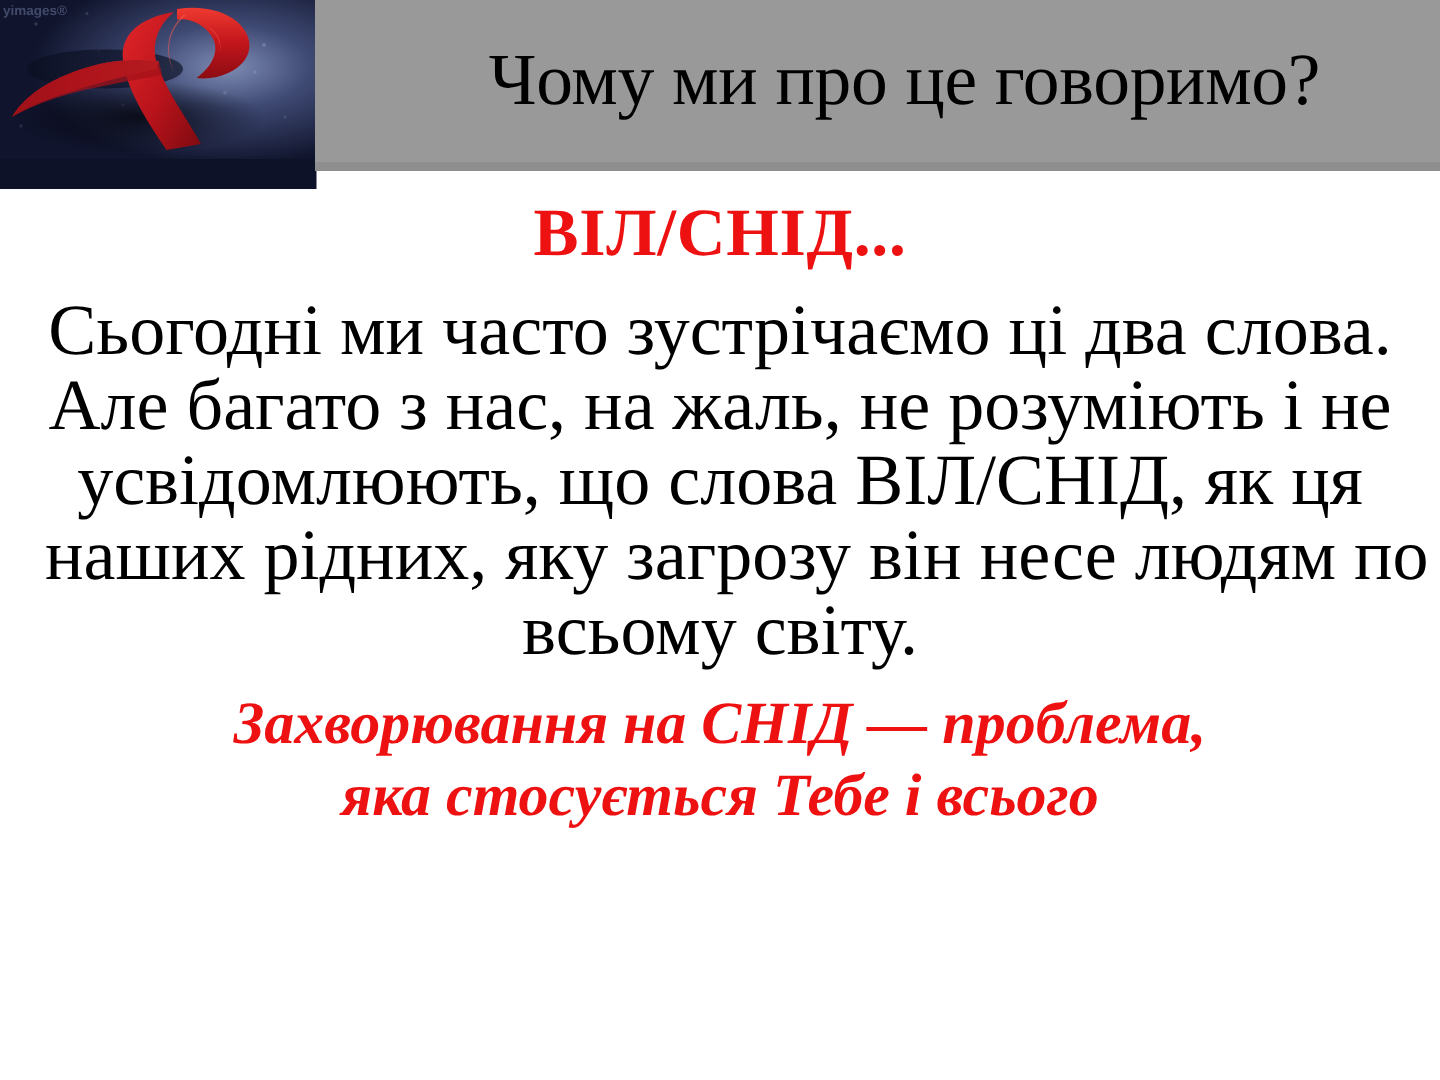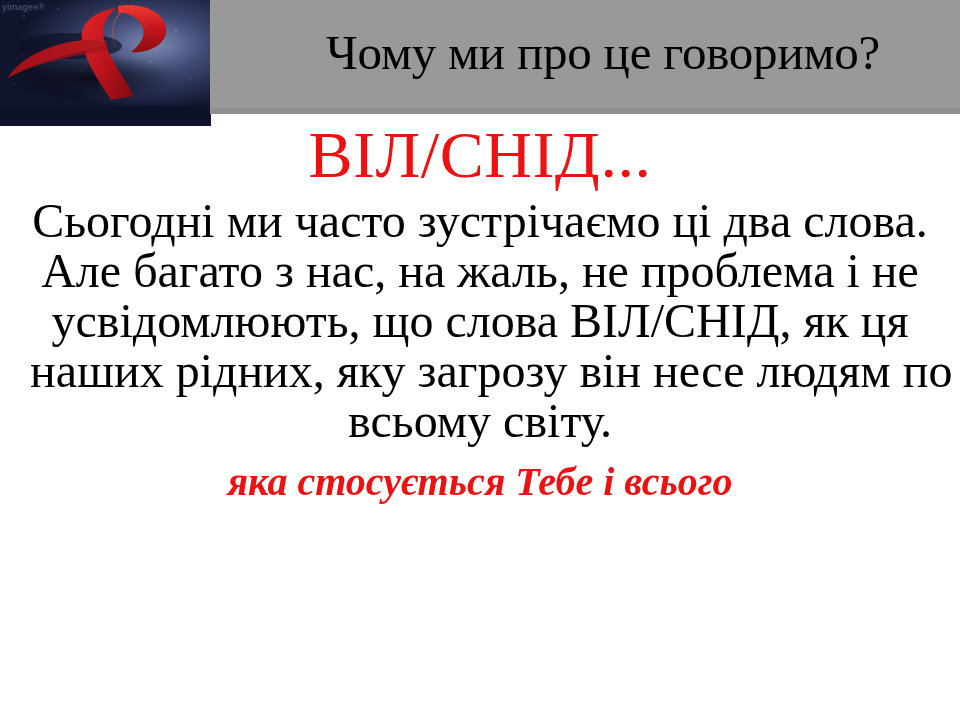--- a/index.html
+++ b/index.html
@@ -83,22 +83,22 @@
   .content {
     position: absolute;
     left: 0;
     top: 126px;
     width: 960px;
     text-align: center;
   }
 
   .lead-heading {
     font-family: "Liberation Serif", "DejaVu Serif", serif;
-    font-weight: normal;
-    font-size: 66px;
+    font-weight: bold;
+    font-size: 45px;
     line-height: 58px;
     color: #ee1111;
     margin: 0 0 2px 0;
     letter-spacing: 0.5px;
   }
 
   .body-lines {
     font-family: Liberation Serif, serif;
     font-size: 48px;
     line-height: 50px;
@@ -198,24 +198,25 @@
     <div class="header-gray-shadow"></div>
     <div class="title-text">Чому ми про це говоримо?</div>
   </div>
 
   <div class="content">
 
     <p class="lead-heading">ВІЛ/СНІД...</p>
 
     <div class="body-lines">
       <span class="ln">Сьогодні ми часто зустрічаємо ці два слова.</span>
-      <span class="ln">Але багато з нас, на жаль, не проблема і не</span>
+      <span class="ln">Але багато з нас, на жаль, не розуміють і не</span>
       <span class="ln">усвідомлюють, що слова ВІЛ/СНІД, як ця</span>
       <span class="ln">наших рідних, яку загрозу він несе людям по</span>
       <span class="ln">всьому світу.</span>
     </div>
 
     <div class="closing-lines">
+      <span class="ln">Захворювання на СНІД — проблема,</span>
       <span class="ln">яка стосується Тебе і всього</span>
     </div>
 
   </div>
 </div>
 
 </body></html>

